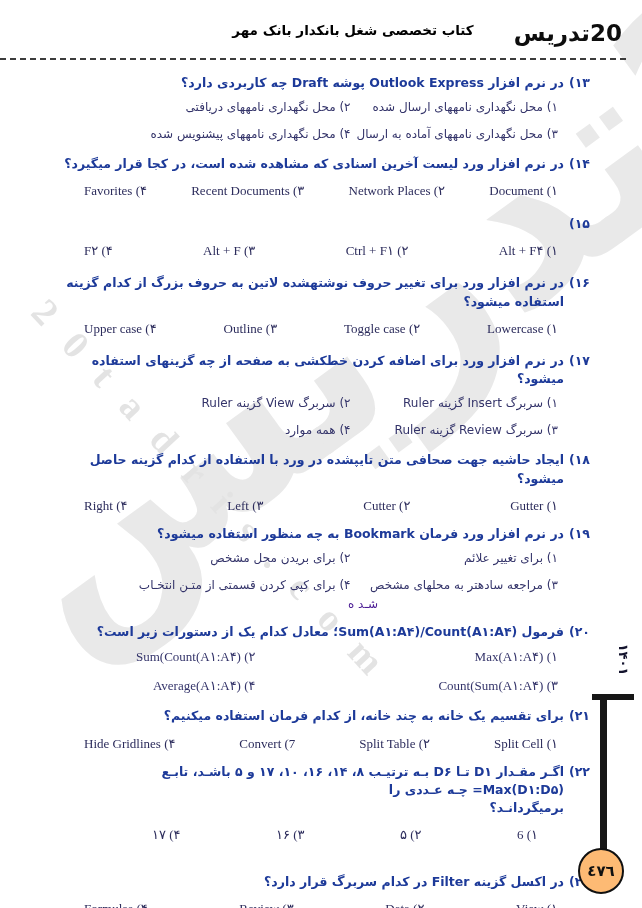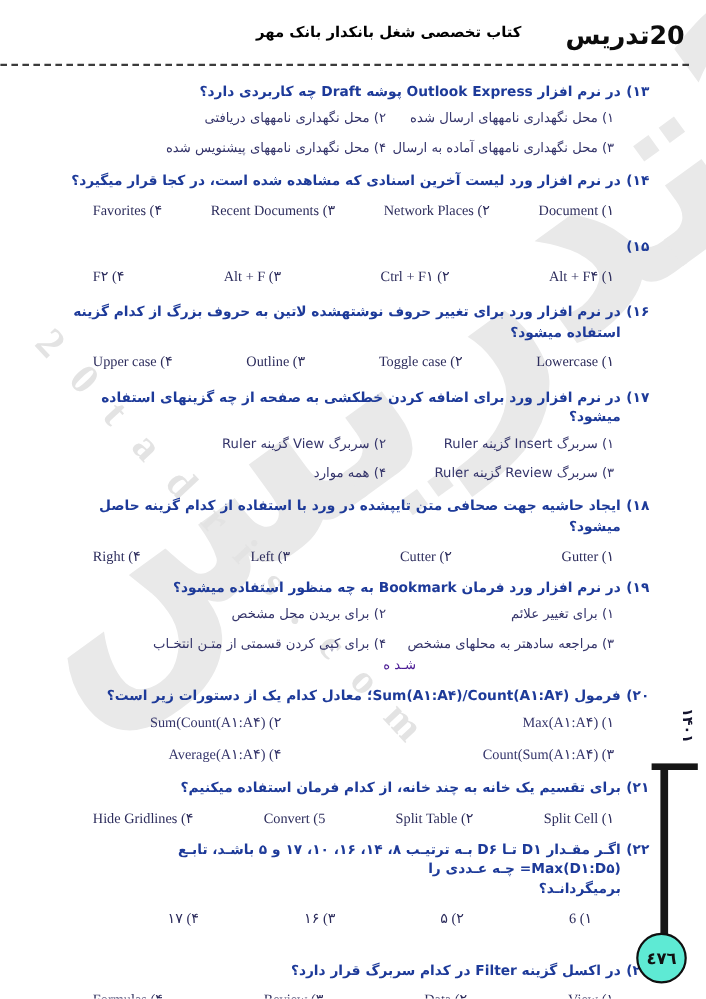--- a/index.html
+++ b/index.html
@@ -34,21 +34,21 @@
   .q-formula .opt:nth-child(2n){padding-right:95px;}
   .cont-line{margin-top:3px;margin-right:212px;text-align:right;font-size:12px;color:#4c1d95;}
   .mb-lg{margin-bottom:26px;}
   .mb-sm{margin-bottom:8px;}
   
   .year-tab{position:absolute;left:608px;top:652px;z-index:3;font-size:13px;font-weight:bold;color:#14142e;
     transform:rotate(90deg);transform-origin:center;}
   .crossbar{position:absolute;left:592px;top:694px;width:42px;height:6px;background:#161616;z-index:3;}
   .stem{position:absolute;left:600px;top:699px;width:7px;height:151px;background:#161616;z-index:3;}
   .page-badge{position:absolute;left:578px;top:848px;width:46px;height:46px;box-sizing:border-box;
-    border:2.5px solid #101010;border-radius:50%;background:#5eead4;z-index:4;
+    border:2.5px solid #101010;border-radius:50%;background:#fdba74;z-index:4;
     display:flex;align-items:center;justify-content:center;font-size:15px;font-weight:bold;color:#101010;}
 </style>
 </head>
 <body>
 
 <div class="page">
 
   <div class="wm wm-big">20تدریس</div>
   <div class="wm wm-url">20tadris.com</div>
 
@@ -164,21 +164,21 @@
     </section>
 
     <section class="q mb-sm">
       <div class="q-title">
         <span class="q-num">۲۱)</span>
         <span class="q-text">برای تقسیم یک خانه به چند خانه، از کدام فرمان استفاده میکنیم؟</span>
       </div>
       <div class="opts row">
         <span class="opt">۱) Split Cell</span>
         <span class="opt">۲) Split Table</span>
-        <span class="opt">5) Convert</span>
+        <span class="opt">7) Convert</span>
         <span class="opt">۴) Hide Gridlines</span>
       </div>
     </section>
 
     <section class="q mb-lg">
       <div class="q-title">
         <span class="q-num">۲۲)</span>
         <span class="q-text-wrap">
           <span>اگـر مقـدار D۱ تـا D۶ بـه ترتیـب ۸، ۱۴، ۱۶، ۱۰، ۱۷ و ۵ باشـد، تابـع Max(D۱:D۵)= چـه عـددی را</span>
           <div>برمیگردانـد؟</div>

